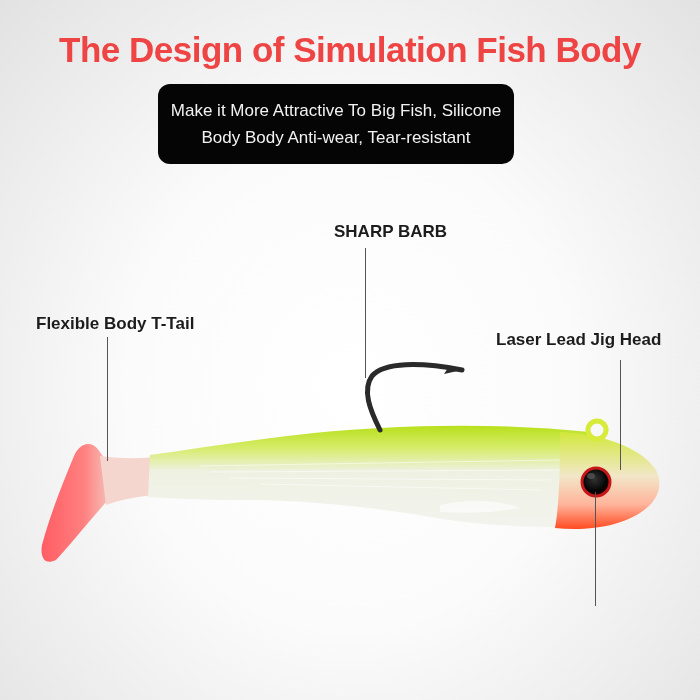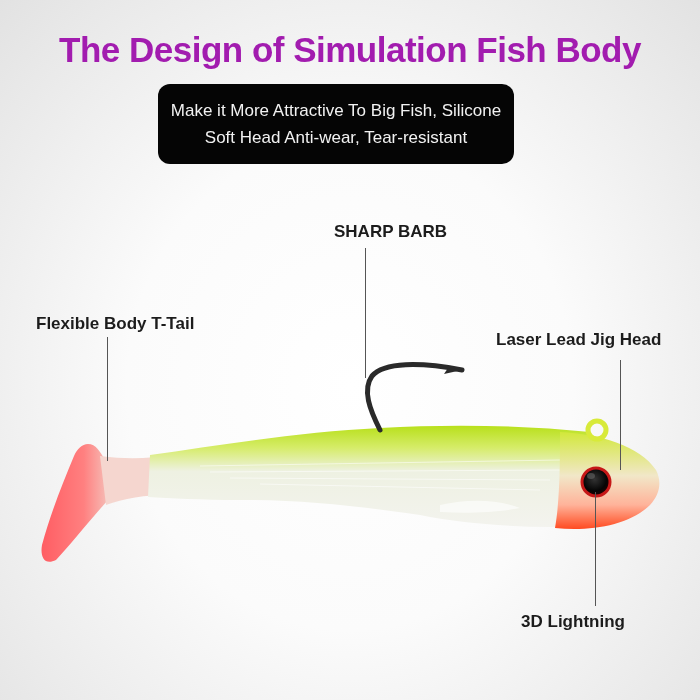--- a/index.html
+++ b/index.html
@@ -3,42 +3,42 @@
 <meta charset="utf-8">
 <style>
   html, body { margin: 0; padding: 0; }
   body {
     width: 700px; height: 700px; overflow: hidden; position: relative;
     background: radial-gradient(ellipse at 50% 55%, #ffffff 0%, #fbfbfb 45%, #e9e9e9 85%, #e2e2e2 100%);
     font-family: "Liberation Sans", "DejaVu Sans", sans-serif;
   }
   .title {
     position: absolute; left: 0; top: 30px; width: 700px; text-align: center;
-    font-size: 35px; font-weight: bold; color: #a21caf; letter-spacing: -0.5px;
+    font-size: 35px; font-weight: bold; color: #ef4444; letter-spacing: -0.5px;
   }
   .banner {
     position: absolute; left: 158px; top: 84px; width: 356px; height: 80px;
     background: #050505; border-radius: 12px; color: #f2f2f2;
     display: flex; flex-direction: column; align-items: center; justify-content: center;
     font-size: 17px; line-height: 27px; text-align: center;
   }
   .label {
     position: absolute; font-weight: bold; color: #1c1c1c; font-size: 17px; white-space: nowrap;
   }
   .leader { position: absolute; width: 1px; background: #555; }
   svg.scene { position: absolute; left: 0; top: 0; }
 </style>
 </head>
 <body>
 
 <div class="title">The Design of Simulation Fish Body</div>
 
 <div class="banner">
   <div>Make it More Attractive To Big Fish, Silicone</div>
-  <div>Soft Head Anti-wear, Tear-resistant</div>
+  <div>Body Body Anti-wear, Tear-resistant</div>
 </div>
 
 <svg class="scene" width="700" height="700" viewBox="0 0 700 700">
   <defs>
     <linearGradient id="bodyGrad" x1="0" y1="0" x2="0" y2="1">
       <stop offset="0" stop-color="#b8e01a"></stop>
       <stop offset="0.22" stop-color="#d6ec6a"></stop>
       <stop offset="0.45" stop-color="#eef1e2"></stop>
       <stop offset="1" stop-color="#f3f3ee"></stop>
     </linearGradient>
@@ -88,14 +88,13 @@
 
 <div class="leader" style="left:365px; top:248px; height:130px;"></div>
 <div class="leader" style="left:107px; top:337px; height:124px;"></div>
 <div class="leader" style="left:620px; top:360px; height:110px;"></div>
 <div class="leader" style="left:595px; top:492px; height:114px;"></div>
 
 <div class="label" style="left:286px; top:222px;margin-left:48px;">SHARP BARB</div>
 <div class="label" style="left:36px; top:314px;">Flexible Body T-Tail</div>
 <div class="label" style="left:496px; top:330px;">Laser Lead Jig Head</div>
 <div class="label" style="left:508px; top:610px; text-align:center; width:130px; line-height:24px;">
-  <div>3D Lightning</div>
 </div>
 
 </body></html>

